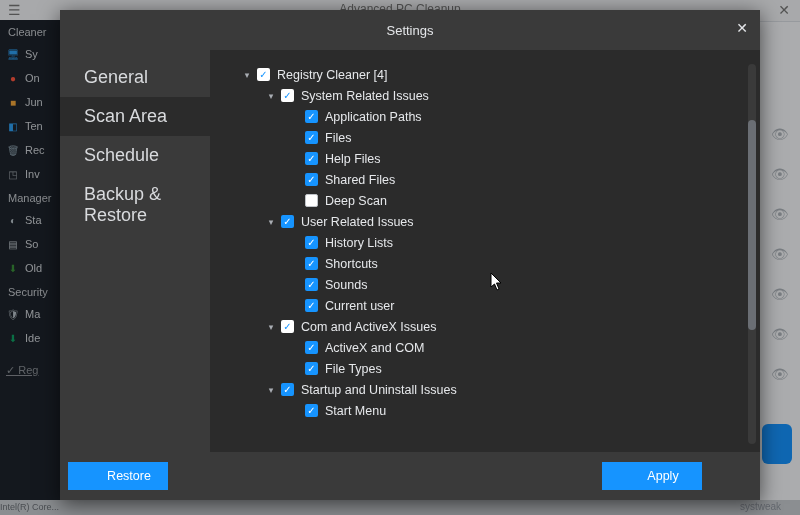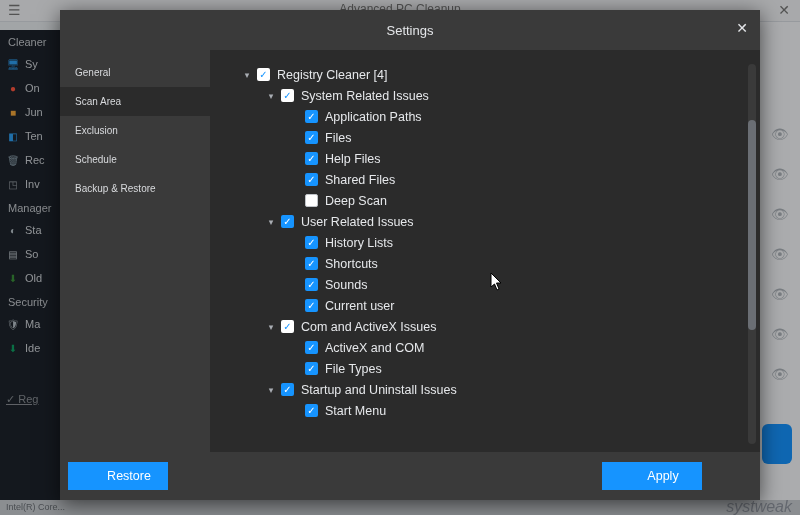--- a/index.html
+++ b/index.html
@@ -2,38 +2,38 @@
 <html><head>
 <meta charset="utf-8">
 <style>
   * { box-sizing: border-box; margin: 0; padding: 0; font-family: "Segoe UI", Arial, sans-serif; }
   html,body { width: 800px; height: 515px; overflow: hidden; background: #e9edf0; }
   
   .app { position: absolute; inset: 0; background:#e9edf0; color:#555; }
   .app-titlebar { position:absolute; top:0; left:0; right:0; height:22px; background:#f1f3f5; border-bottom:1px solid #d8dde2; }
   .app-titlebar .ttl { position:absolute; left:50%; transform:translateX(-50%); font-size:12px; color:#777; top:2px; }
   .app-titlebar .bx { position:absolute; top:2px; font-size:14px; color:#777; }
-  .sidebar-bg { position:absolute; top:30px; left:0; width:65px; bottom:15px; background:#1d232b; color:#cfd3d8; font-size:11px; }
+  .sidebar-bg { position:absolute; top:20px; left:0; width:65px; bottom:15px; background:#1d232b; color:#cfd3d8; font-size:11px; }
   .sb-hdr { padding:6px 6px 4px 8px; font-size:11px; color:#c4c8cd; }
   .sb-row { display:flex; align-items:center; gap:5px; padding:5px 4px 5px 6px; color:#cfd3d8; white-space:nowrap; overflow:hidden; }
   .sb-row .ic { width:14px; height:14px; display:inline-flex; align-items:center; justify-content:center; font-size:10px; }
   .right-rail { position:absolute; top:22px; right:0; width:40px; bottom:15px; background:#f5f7f9; }
   .eye { width:20px; height:16px; margin:14px auto 24px auto; color:#aeb4bb; display:flex; align-items:center; justify-content:center; font-size:14px; }
   .chip { position:absolute; right:8px; bottom:36px; width:30px; height:40px; border-radius:6px; background:#1694ff; }
-  .statusbar { position:absolute; left:0; right:0; bottom:0; height:15px; background:#c8ccd0; font-size:9px; color:#6a6f76; padding-left:6px; line-height:15px; }
-  .brand { position:absolute; right:8px; bottom:1px; font-size:16px; color:#9096a0; font-style:italic; }
+  .statusbar { position:absolute; left:0; right:0; bottom:0; height:15px; background:#c8ccd0; font-size:9px; color:#6a6f76; line-height:15px; }
+  .brand { position:absolute; right:19px; bottom:1px; font-size:10px; color:#9096a0; }
 
   
   .overlay { position:absolute; inset:0; background:rgba(0,0,0,0.30); }
   .modal { position:absolute; left:60px; top:10px; right:40px; bottom:15px; background:#3a3a3a; color:#e4e6e9; display:flex; flex-direction:column; box-shadow:0 4px 20px rgba(0,0,0,0.6); }
   .modal-title { height:40px; display:flex; align-items:center; justify-content:center; font-size:13px; position:relative; }
   .modal-title .close { position:absolute; right:12px; top:10px; color:#e4e6e9; font-size:14px; cursor:pointer; }
   .modal-body { flex:1; display:flex; overflow:hidden; }
   .tabs { width:150px; background:#3a3a3a; padding-top:8px; }
-  .tab { padding:9px 15px; font-size:10px; color:#d8dadd; cursor:pointer; }
+  .tab { padding:9px 24px; font-size:18px; color:#d8dadd; cursor:pointer; }
   .tab.active { background:#2b2b2b; }
   .pane { flex:1; background:#2b2b2b; position:relative; overflow:hidden; padding:14px 6px 14px 34px; }
   .pane-inner { position:absolute; top:14px; left:34px; right:18px; bottom:8px; overflow:hidden; }
   .tree-row { display:flex; align-items:center; gap:7px; font-size:12.5px; color:#e6e8eb; height:21px; white-space:nowrap; }
   .caret { width:6px; display:inline-block; color:#a9adb3; font-size:9px; text-align:center; }
   .cb { width:13px; height:13px; border-radius:2px; display:inline-flex; align-items:center; justify-content:center; font-size:10px; }
   .cb.on  { background:#1694ff; color:#fff; }
   .cb.tri { background:#fff; color:#1694ff; }
   .cb.off { background:#fff; color:transparent; border:1px solid #bfc3c8; }
   .scroll-track { position:absolute; top:14px; right:4px; width:8px; bottom:8px; background:#3a3a3a; border-radius:4px; }
@@ -95,21 +95,21 @@
       </div>
       <div class="sb-hdr">Security</div>
       <div class="sb-row">
         <span class="ic" style="color: rgb(183, 192, 199);">🛡</span>
         <span>Ma</span>
       </div>
       <div class="sb-row">
         <span class="ic" style="color: rgb(15, 159, 99);">⬇</span>
         <span>Ide</span>
       </div>
-      <div class="sb-row" style="margin-top: 28px; opacity: 0.6; text-decoration: underline;">✓  Reg</div>
+      <div class="sb-row" style="margin-top: 9px; opacity: 0.6; text-decoration: underline;">✓  Reg</div>
     </div>
 
   <div class="right-rail">
     <div style="height:90px"></div>
     <div class="eye">👁</div>
     <div class="eye">👁</div>
     <div class="eye">👁</div>
     <div class="eye">👁</div>
     <div class="eye">👁</div>
     <div class="eye">👁</div>
@@ -127,21 +127,20 @@
 
 <div class="modal">
   <div class="modal-title">
     <span>Settings</span>
     <span class="close">✕</span>
   </div>
   <div class="modal-body">
     <div class="tabs" id="tabs">
         <div class="tab">General</div>
         <div class="tab active">Scan Area</div>
-        <div class="tab">Exclusion</div>
         <div class="tab">Schedule</div>
         <div class="tab">Backup &amp; Restore</div>
       </div>
     <div class="pane">
       <div class="pane-inner" id="tree">
           <div class="tree-row" style="padding-left: 0px;">
             <span class="caret">▾</span>
             <span class="cb tri">✓</span>
             <span>Registry Cleaner [4]</span>
           </div>

